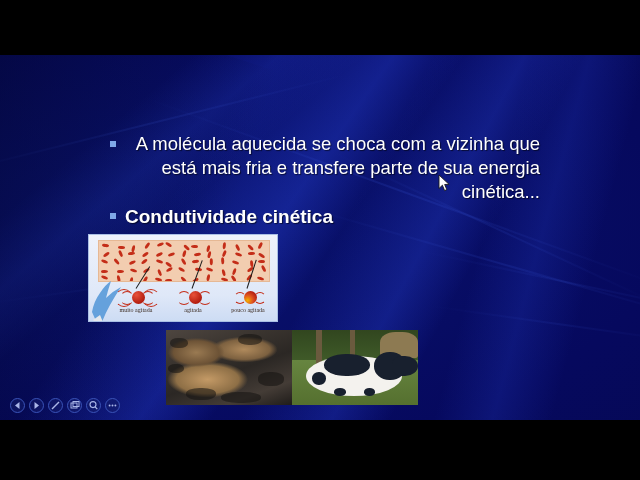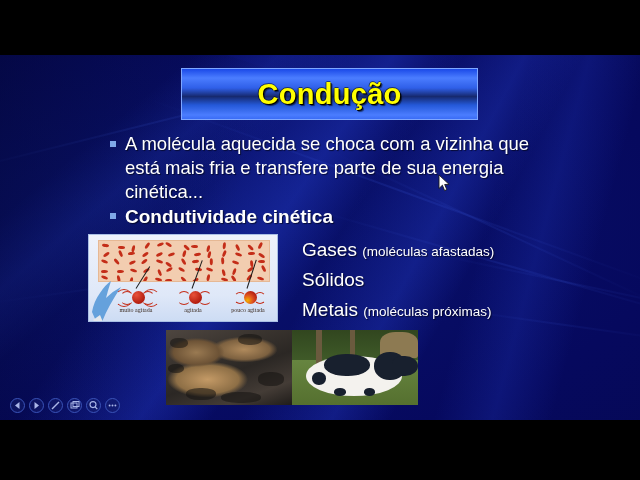--- a/index.html
+++ b/index.html
@@ -88,20 +88,21 @@
     letter-spacing: 0.3px;
     white-space: nowrap;
   }
   
   .bullet-row {
     position: absolute;
     display: flex;
     align-items: flex-start;
     color: #ffffff;
     z-index: 15;
+    text-align: right;
   }
   .bullet-mark {
     width: 6px; height: 6px;
     background: #7fa8e8;
     margin-right: 9px;
     flex: 0 0 auto;
   }
   #bullet-1 {
     left: 110px; top: 132px;
     width: 430px;
@@ -286,48 +287,31 @@
     <div class="streak" style="left:140px; top:40px; width:560px; transform: rotate(20deg); opacity:0.45;"></div>
     <div class="streak" style="left:300px; top:150px; width:420px; transform: rotate(16deg); opacity:0.4;"></div>
     <div class="streak" style="left:330px; top:95px; width:360px; transform: rotate(25deg); opacity:0.35;"></div>
     <div class="streak" style="left:420px; top:195px; width:300px; transform: rotate(12deg); opacity:0.3;"></div>
     <div class="streak" style="left:-30px; top:250px; width:300px; transform: rotate(-8deg); opacity:0.25;"></div>
     <div class="streak" style="left:430px; top:250px; width:260px; transform: rotate(8deg); opacity:0.28;"></div>
 
     <div style="position:absolute; left:-80px; top:-40px; width:300px; height:420px; transform:rotate(18deg); background:linear-gradient(to right, rgba(2,4,40,0.55), rgba(2,4,40,0.0)); pointer-events:none;"></div>
   </div>
 
-  <div id="title-banner">
-    <div id="title-text">Condução</div>
-  </div>
 
   <div class="bullet-row" id="bullet-1">
     <div class="bullet-mark"></div>
     <div id="bullet-1-text">A molécula aquecida se choca com a vizinha que está mais fria e transfere parte de sua energia cinética...</div>
   </div>
 
   <div class="bullet-row" id="bullet-2">
     <div class="bullet-mark"></div>
     <div id="bullet-2-text">Condutividade cinética</div>
   </div>
 
-  <div id="right-list">
-    <div class="rl-item">
-      <span>Gases</span>
-      <span class="paren">(moléculas afastadas)</span>
-    </div>
-    <div class="rl-item">
-      <span>Sólidos</span>
-      <span class="paren"></span>
-    </div>
-    <div class="rl-item">
-      <span>Metais</span>
-      <span class="paren">(moléculas próximas)</span>
-    </div>
-  </div>
 
   <div id="diagram">
     <div id="diagram-bar">
         <div class="mol" style="left: 3.48528px; top: 3.19706px; transform: rotate(8deg);"></div>
         <div class="mol" style="left: 18.5124px; top: 4.68874px; transform: rotate(5deg);"></div>
         <div class="mol" style="left: 31.0033px; top: 5.66131px; transform: rotate(-77deg);"></div>
         <div class="mol" style="left: 44.7176px; top: 2.83854px; transform: rotate(-55deg);"></div>
         <div class="mol" style="left: 57.7715px; top: 2.23614px; transform: rotate(-21deg);"></div>
         <div class="mol" style="left: 66.0359px; top: 2.28797px; transform: rotate(31deg);"></div>
         <div class="mol" style="left: 83.5816px; top: 5.23832px; transform: rotate(43deg);"></div>

